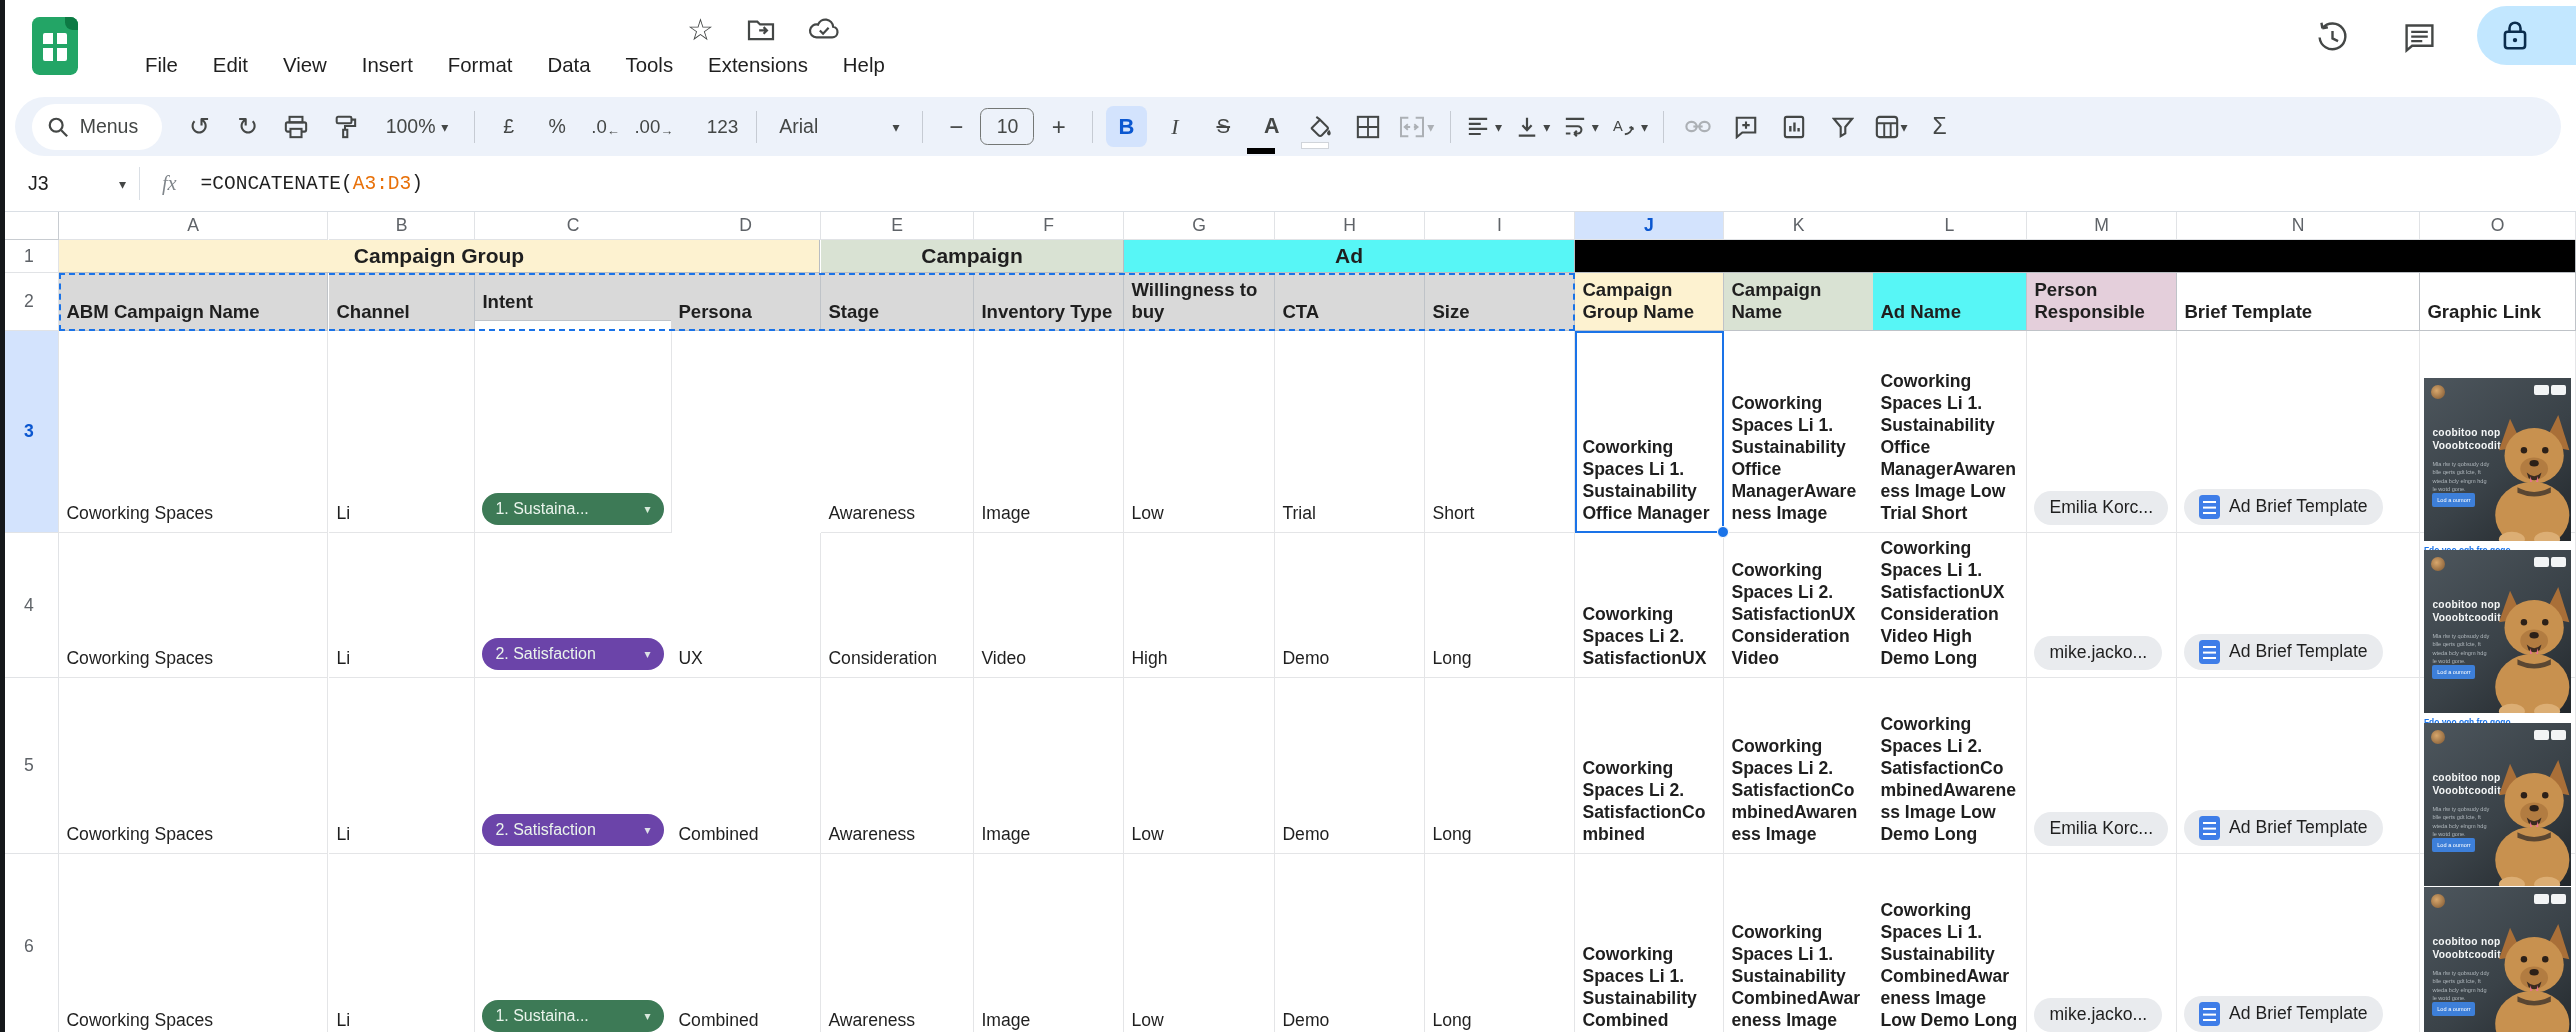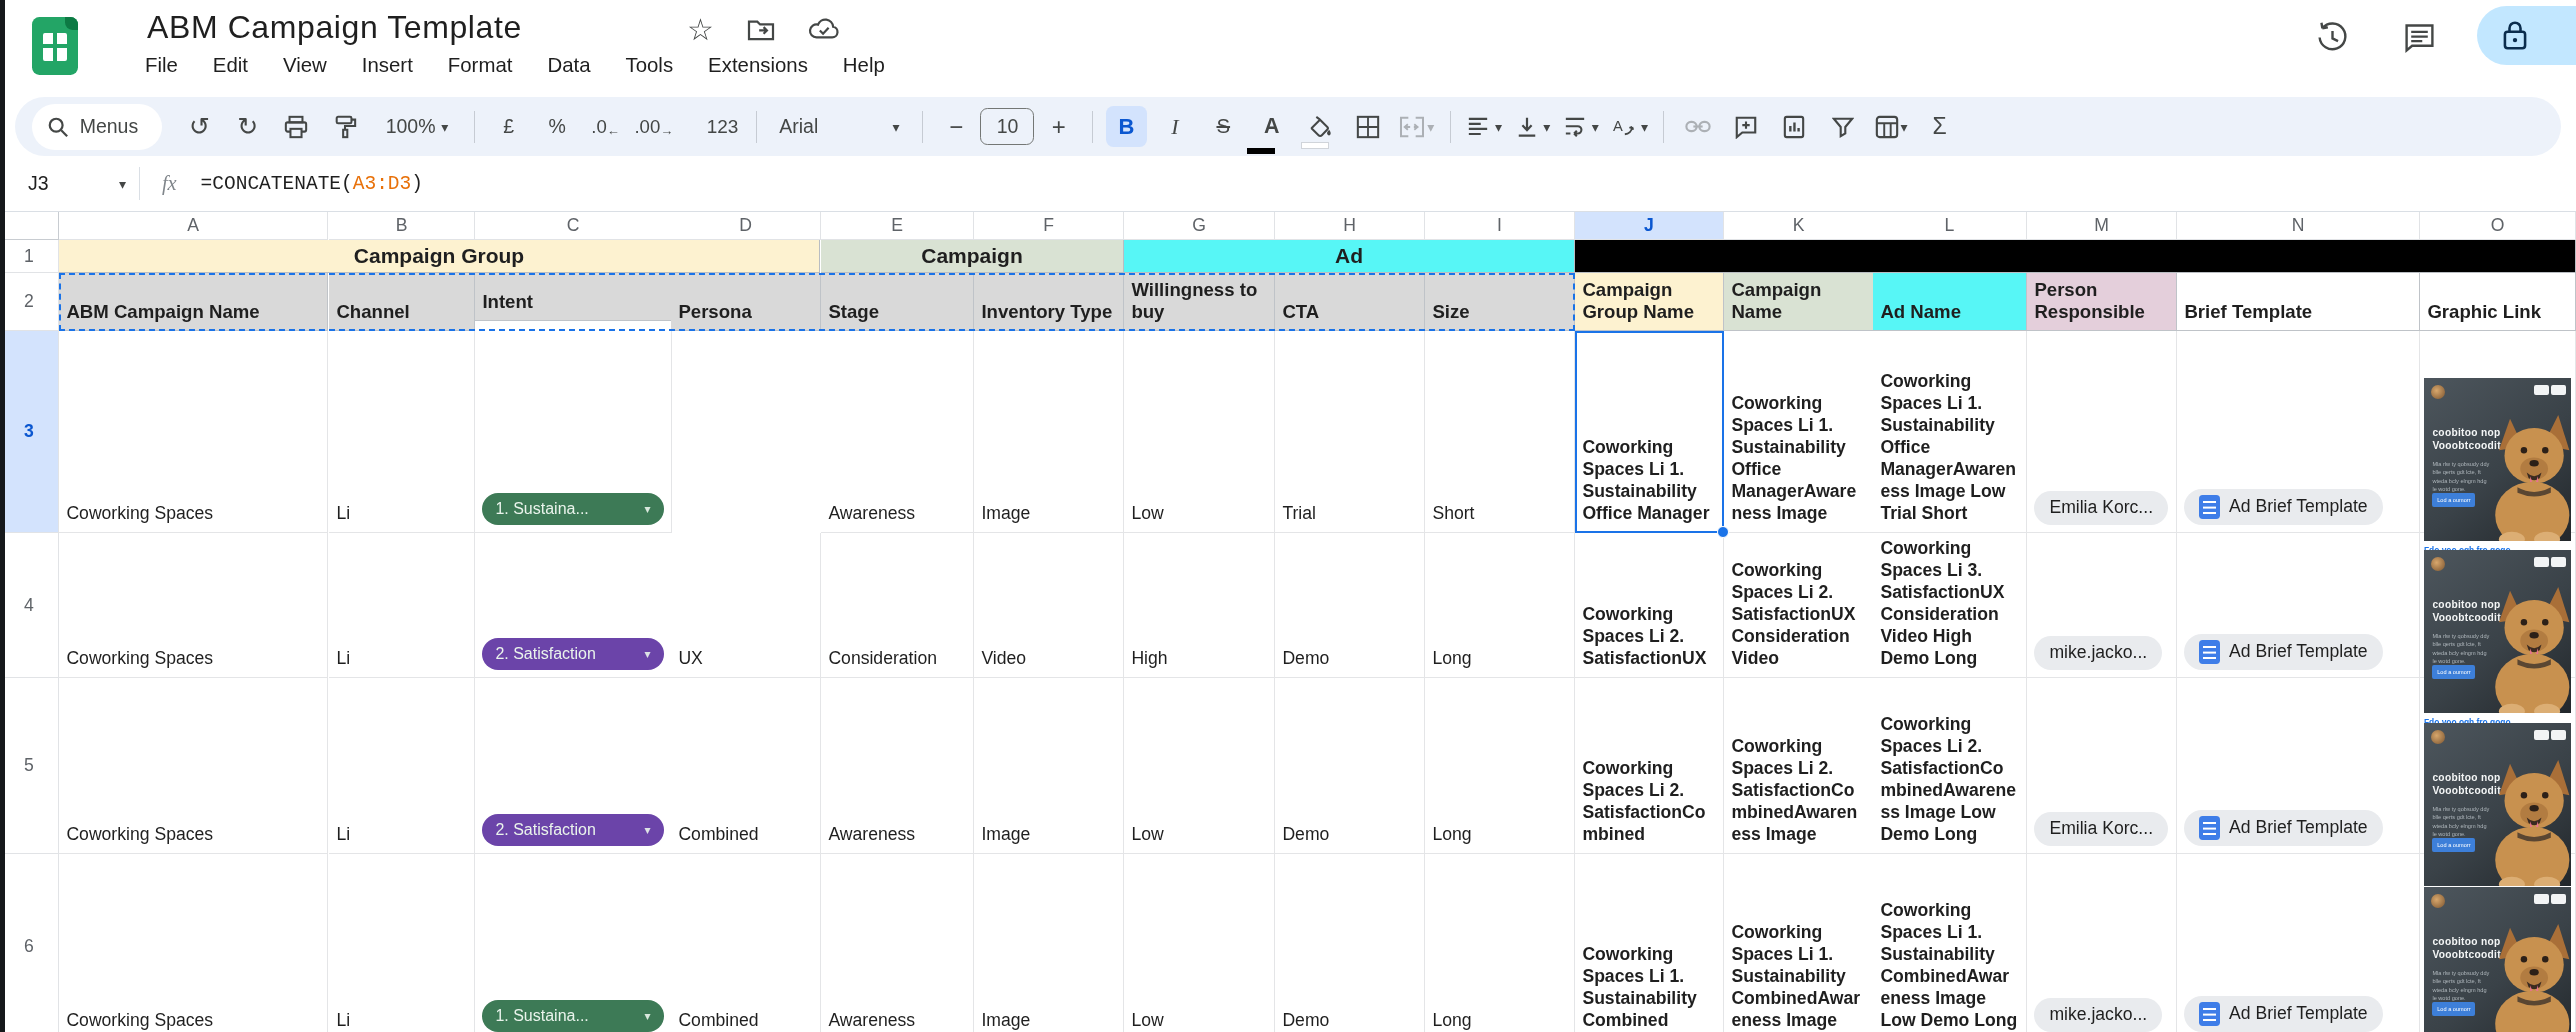--- a/index.html
+++ b/index.html
@@ -114,21 +114,20 @@
 <body>
 
 <div id="stage">
   <div class="edge-strip"></div>
 
   <div id="topbar">
     <div class="sheets-logo">
       <div class="fold"></div>
         <div class="grid"></div>
     </div>
-    <div id="doc-title">ABM Campaign Template</div>
     <div class="title-icons" style="left:687px;">
       <span class="star-glyph">☆</span>
       <span>
         <svg class="ic" width="28" height="24" viewBox="0 0 30 26">
             <path d="M2 4 h9 l3 3 h14 v16 h-26 z" fill="none" stroke="#444746" stroke-width="2.4"></path>
             <path d="M13 13.5 h8 m-3.2 -3.6 l3.6 3.6 l-3.6 3.6" stroke="#444746" stroke-width="2.4" fill="none"></path>
           </svg>
       </span>
       <span>
         <svg class="ic" width="32" height="24" viewBox="0 0 34 26">
@@ -480,21 +479,21 @@
       <div class="gcell cell" style="left: 1425px; top: 321px; width: 150px; height: 145px;">
         <span class="wrapbox">Long</span>
       </div>
       <div class="gcell cell bold" style="left: 1575px; top: 321px; width: 149px; height: 145px;">
         <span class="wrapbox">Coworking Spaces Li 2. SatisfactionUX</span>
       </div>
       <div class="gcell cell bold" style="left: 1724px; top: 321px; width: 150px; height: 145px;">
         <span class="wrapbox">Coworking Spaces Li 2. SatisfactionUX Consideration Video</span>
       </div>
       <div class="gcell cell bold" style="left: 1873px; top: 321px; width: 154px; height: 145px;">
-        <span class="wrapbox">Coworking Spaces Li 3. SatisfactionUX Consideration Video High Demo Long</span>
+        <span class="wrapbox">Coworking Spaces Li 1. SatisfactionUX Consideration Video High Demo Long</span>
       </div>
       <div class="gcell cell" style="left: 2027px; top: 321px; width: 150px; height: 145px;">
         <span class="chip">mike.jacko...</span>
       </div>
       <div class="gcell cell" style="left: 2177px; top: 321px; width: 243px; height: 145px;">
         <span class="chip">
           <span class="doc-ic"></span>
           <span>Ad Brief Template</span>
         </span>
       </div>

